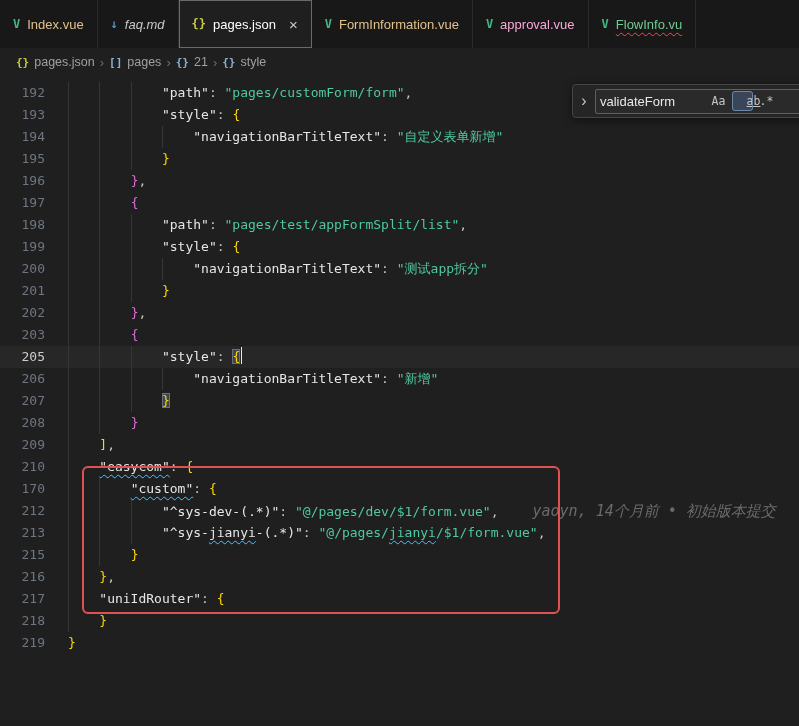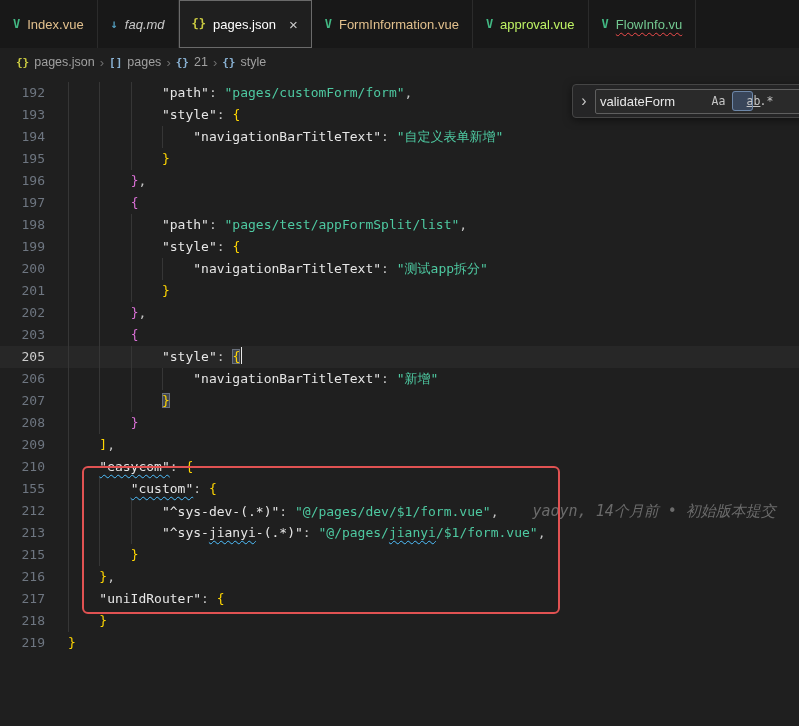--- a/index.html
+++ b/index.html
@@ -103,21 +103,21 @@
         <span class="tab-icon" style="color: rgb(203, 203, 65);">{}</span>
         <span class="tab-label" style="color: rgb(255, 255, 255);">pages.json</span>
         <span class="tab-close">×</span>
       </div>
       <div class="tab">
         <span class="tab-icon" style="color: rgb(66, 184, 131);">V</span>
         <span class="tab-label" style="color: rgb(226, 192, 141);">FormInformation.vue</span>
       </div>
       <div class="tab">
         <span class="tab-icon" style="color: rgb(66, 184, 131);">V</span>
-        <span class="tab-label" style="color: #bef264;">approval.vue</span>
+        <span class="tab-label" style="color: #f9a8d4;">approval.vue</span>
       </div>
       <div class="tab">
         <span class="tab-icon" style="color: rgb(66, 184, 131);">V</span>
         <span class="tab-label err-squiggle" style="color: rgb(115, 201, 145);">FlowInfo.vu</span>
       </div>
     </div>
   <div class="breadcrumb" id="breadcrumb">
       <span class="bc-item">
         <span class="bc-icon" style="color: rgb(203, 203, 65);">{}</span>
         <span>pages.json</span>
@@ -206,21 +206,21 @@
         </div>
         <div class="row">
           <div class="gutter">209</div>
           <div class="code"><div class="guide" style="left: 0ch;"></div><span class="tk-sp">    </span><span class="tk-b1">]</span><span class="tk-pn">,</span></div>
         </div>
         <div class="row">
           <div class="gutter">210</div>
           <div class="code"><div class="guide" style="left: 0ch;"></div><span class="tk-sp">    </span><span class="tk-key sq">"easycom"</span><span class="tk-pn">: </span><span class="tk-b1">{</span></div>
         </div>
         <div class="row">
-          <div class="gutter">155</div>
+          <div class="gutter">170</div>
           <div class="code"><div class="guide" style="left: 0ch;"></div><div class="guide" style="left: 4ch;"></div><span class="tk-sp">        </span><span class="tk-key sq">"custom"</span><span class="tk-pn">: </span><span class="tk-b1">{</span></div>
         </div>
         <div class="row">
           <div class="gutter">212</div>
           <div class="code"><div class="guide" style="left: 0ch;"></div><div class="guide" style="left: 4ch;"></div><div class="guide" style="left: 8ch;"></div><span class="tk-sp">            </span><span class="tk-key">"^sys-dev-(.*)"</span><span class="tk-pn">: </span><span class="tk-str">"@/pages/dev/$1/form.vue"</span><span class="tk-pn">,</span><span class="blame">yaoyn, 14个月前 • 初始版本提交</span></div>
         </div>
         <div class="row">
           <div class="gutter">213</div>
           <div class="code"><div class="guide" style="left: 0ch;"></div><div class="guide" style="left: 4ch;"></div><div class="guide" style="left: 8ch;"></div><span class="tk-sp">            </span><span class="tk-key">"^sys-</span><span class="tk-key sq">jianyi</span><span class="tk-key">-(.*)"</span><span class="tk-pn">: </span><span class="tk-str">"@/pages/</span><span class="tk-str sq">jianyi</span><span class="tk-str">/$1/form.vue"</span><span class="tk-pn">,</span></div>
         </div>

